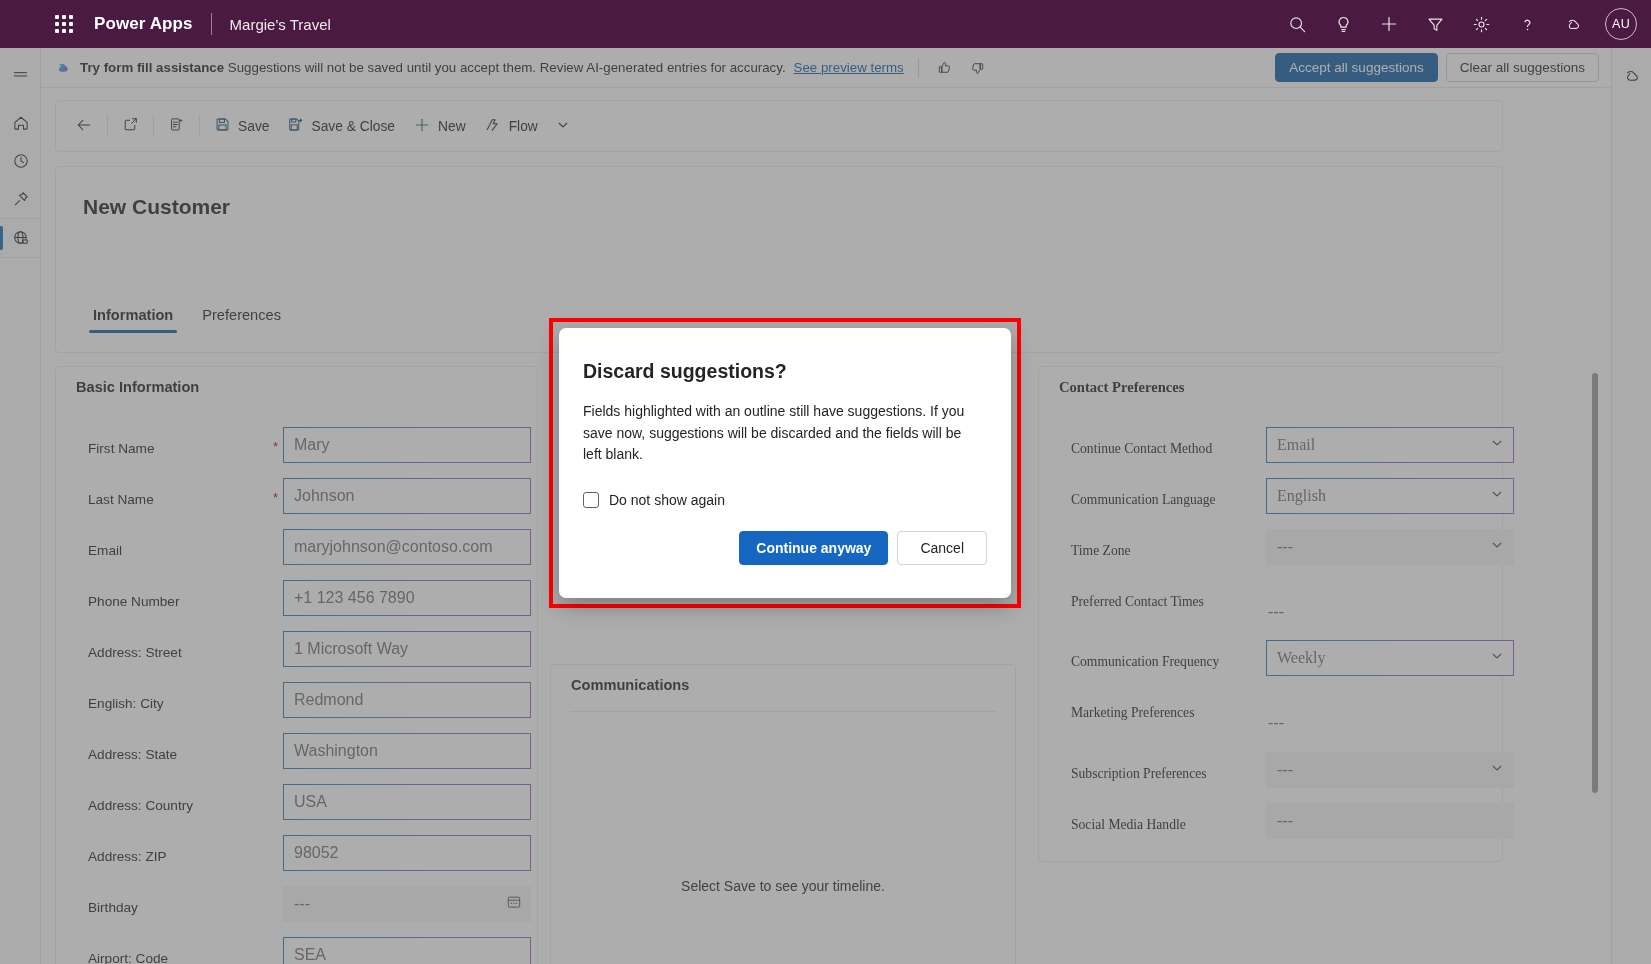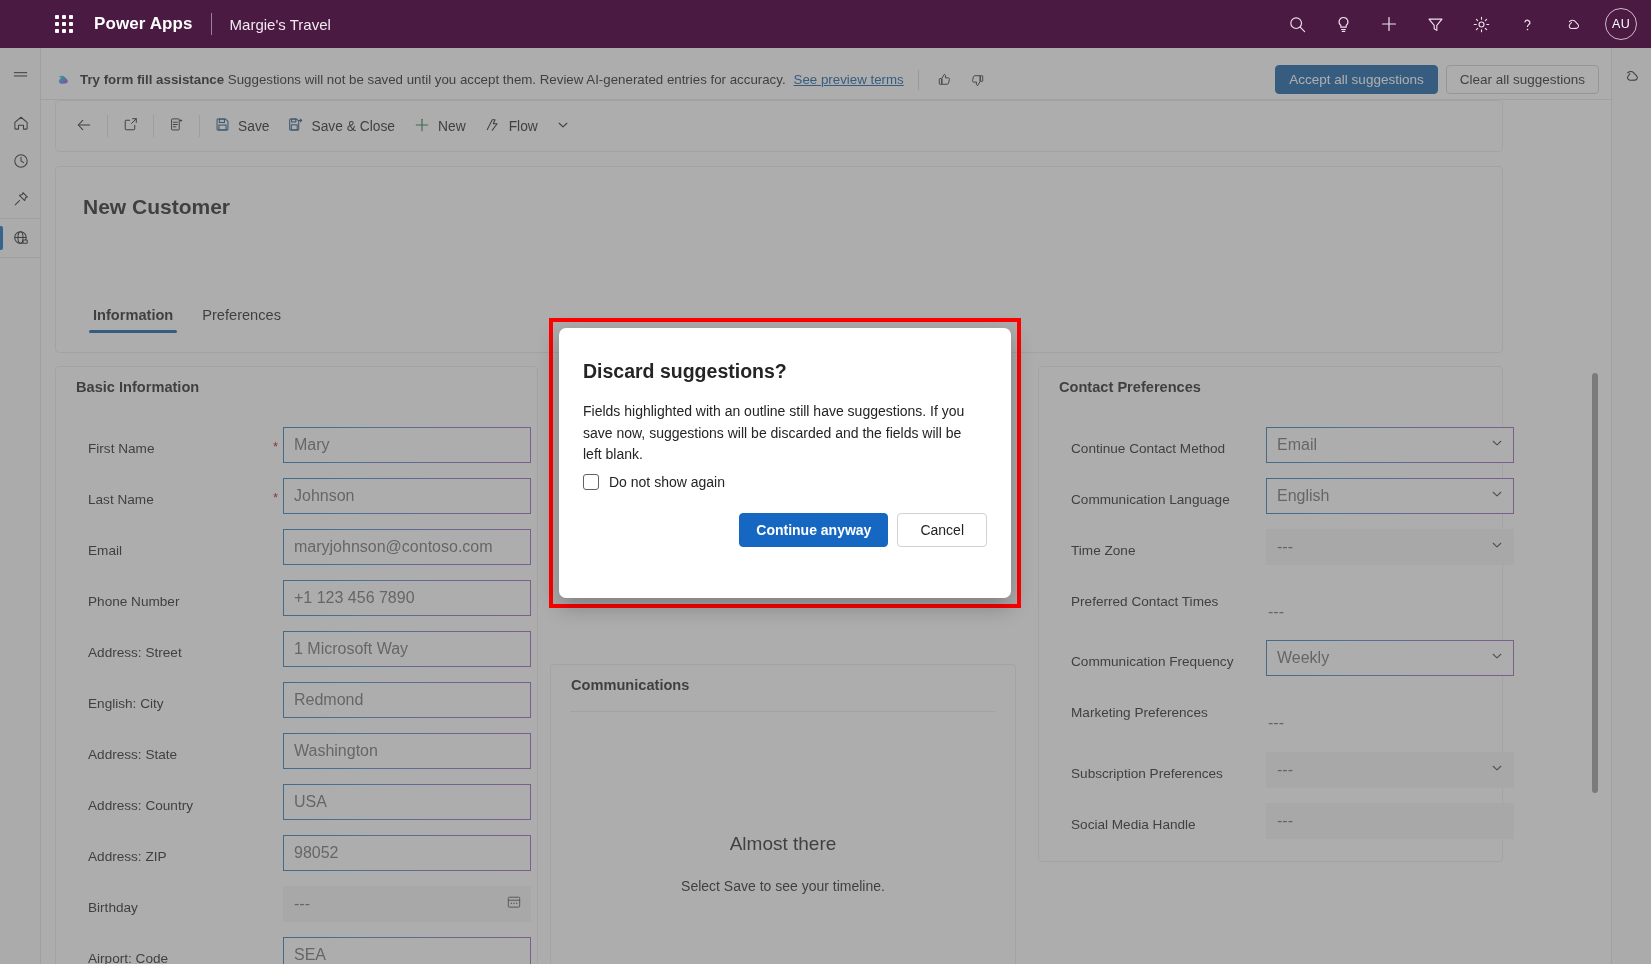--- a/index.html
+++ b/index.html
@@ -57,21 +57,21 @@
   
   .railright {
     position: absolute; top: 0; right: 0; width: 40px; height: 916px;
     background: #fafafa; border-left: 1px solid #e4e4e4;
     display: flex; flex-direction: column; align-items: center; padding-top: 12px;
   }
   .railright .r-icon { width: 32px; height: 32px; display: flex; align-items: center; justify-content: center; color: #242424; cursor: pointer; }
 
   
   .banner {
-    position: absolute; top: 12px; left: 41px; width: 1570px; height: 40px;
+    position: absolute; top: 0; left: 41px; width: 1570px; height: 40px;
     background: #ffffff; border-bottom: 1px solid #e6e6e6;
     display: flex; align-items: center; padding: 0 12px 0 14px; gap: 8px;
   }
   .copilot-dot { width: 17px; height: 17px; flex: 0 0 17px; }
   .banner-text { font-size: 13.3px; color: #242424; white-space: nowrap; }
   .banner-text b { font-weight: 700; }
   .banner-link { color: #115ea3; text-decoration: underline; font-size: 13.3px; cursor: pointer; }
   .banner-vsep { width: 1px; height: 20px; background: #d6d6d6; margin: 0 6px; }
   .tiny-icon { width: 24px; height: 24px; display: flex; align-items: center; justify-content: center; color: #242424; cursor: pointer; }
   .banner-actions { margin-left: auto; display: flex; align-items: center; gap: 8px; }
@@ -112,21 +112,21 @@
 
   
   .cols { position: absolute; top: 318px; left: 55px; width: 1448px; height: 598px; }
   .card {
     position: absolute; background: #ffffff; border: 1px solid #ebebeb; border-radius: 4px;
   }
   .card-title { font-size: 14.6px; font-weight: 600; color: #242424; }
 
   #card-basic { left: 0; top: 0; width: 483px; height: 620px; }
   #card-comm  { left: 495px; top: 298px; width: 466px; height: 322px; }
-  #card-prefs { left: 983px; top: 0; width: 465px; height: 496px; }
+  #card-prefs { left: 983px; top: 0; width: 465px; height: 496px; font-family: Liberation Serif, serif; }
 
   .sec-head { position: absolute; left: 20px; top: 12px; }
   #card-comm .sec-divider {
     position: absolute; left: 19px; right: 19px; top: 46px; height: 1px; background: #ebebeb;
   }
 
   
   .frow { position: absolute; left: 20px; width: 443px; height: 50px; margin-left: 12px; }
   .flabel {
     position: absolute; left: 0; top: 14px; font-size: 13.6px; color: #242424; white-space: nowrap;
@@ -179,21 +179,21 @@
     border: 4px solid #ff0000; z-index: 33; background: transparent;
   }
   .dialog {
     position: absolute; left: 559px; top: 328px; width: 452px; height: 270px;
     background: #ffffff; border-radius: 7px; z-index: 34;
     box-shadow: 0 8px 22px rgba(0,0,0,.28);
     padding: 24px 24px 0 24px;
   }
   .dlg-title { font-size: 19.5px; font-weight: 600; color: #242424; margin-top: 8px; }
   .dlg-body { font-size: 14px; line-height: 21.5px; color: #242424; margin-top: 18px; width: 388px; }
-  .dlg-check { display: flex; align-items: center; gap: 10px; margin-top: 8px; }
+  .dlg-check { display: flex; align-items: center; gap: 10px; margin-top: 26px; }
   .cbox { width: 16px; height: 16px; border: 1px solid #616161; border-radius: 3px; background: #fff; cursor: pointer; }
   .dlg-check span { font-size: 14px; color: #242424; }
   .dlg-actions { display: flex; justify-content: flex-end; gap: 9px; margin-top: 23px; }
   .dlg-btn-primary {
     background: #1667c2; border: 1px solid #1667c2; color: #fff; font-weight: 700;
     font-size: 14px; border-radius: 4px; padding: 8px 16px; cursor: pointer; font-family: inherit;
   }
   .dlg-btn-default {
     background: #fff; border: 1px solid #d1d1d1; color: #242424;
     font-size: 14px; border-radius: 4px; padding: 8px 22px; cursor: pointer; font-family: inherit;
@@ -545,21 +545,20 @@
           <div class="inp sugg">
             <span class="val dim">SEA</span>
           </div>
         </div>
       </div>
     </div>
 
     <div class="card" id="card-comm">
       <div class="sec-head card-title">Communications</div>
       <div class="sec-divider"></div>
-      <div class="comm-empty-title">Almost there</div>
       <div class="comm-empty-sub">Select Save to see your timeline.</div>
     </div>
 
     <div class="card" id="card-prefs">
       <div class="sec-head card-title">Contact Preferences</div>
 
       <div class="frow" style="top:60px">
         <div class="flabel">Continue Contact Method</div>
         <div class="fctl">
           <div class="inp sugg">

